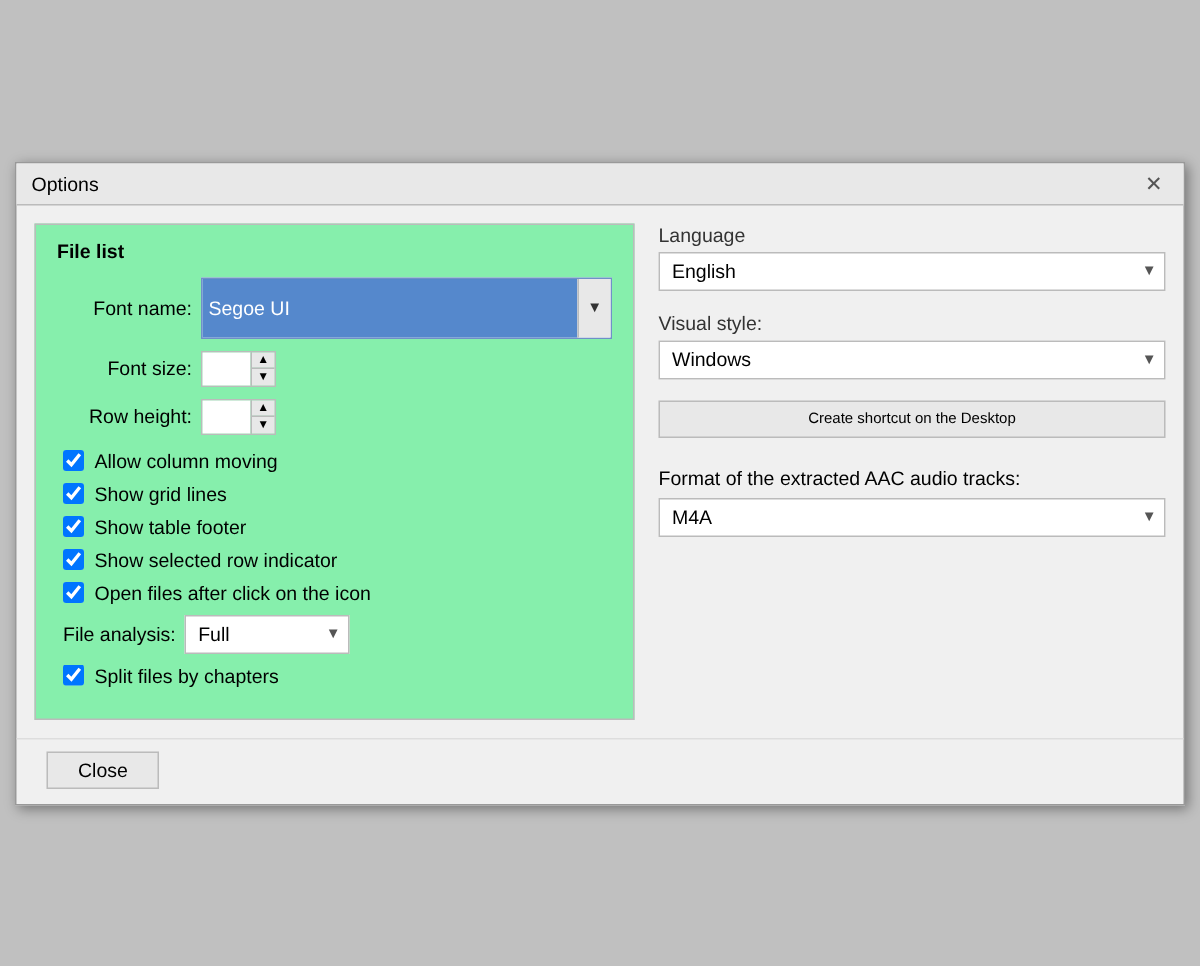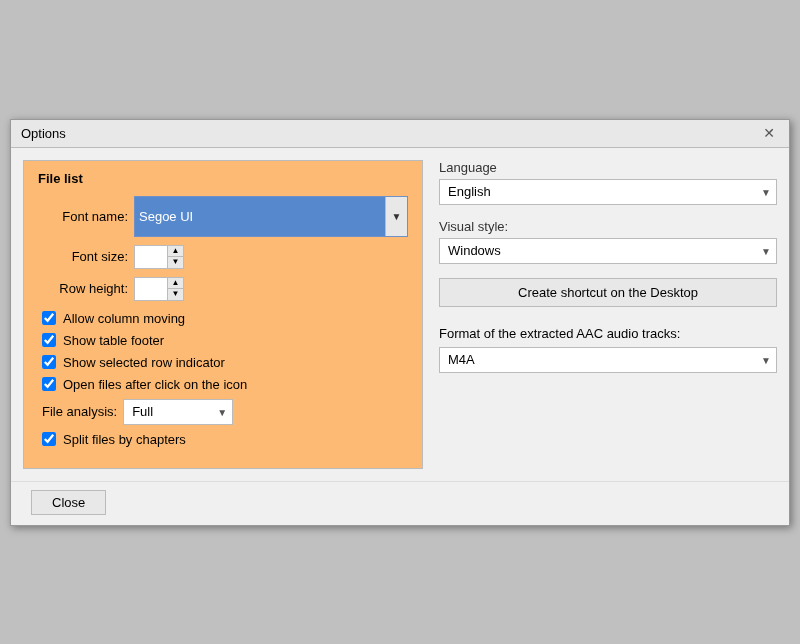--- a/index.html
+++ b/index.html
@@ -50,21 +50,21 @@
     }
     .right-panel {
       flex: 1;
       display: flex;
       flex-direction: column;
       gap: 14px;
     }
     .group-box {
       border: 1px solid #bbb;
       padding: 10px 14px 14px;
-      background: #fdba74;
+      background: #86efac;
     }
     .group-box-title {
       font-weight: bold;
       margin-bottom: 10px;
       font-size: 13px;
     }
     .form-row {
       display: flex;
       align-items: center;
       margin-bottom: 8px;
@@ -201,21 +201,21 @@
       width: 100%;
     }
     .visual-style-wrapper {
       width: 100%;
     }
     .desktop-shortcut-btn {
       width: 100%;
       padding: 6px 12px;
       background: #e8e8e8;
       border: 1px solid #bbb;
-      font-size: 13px;
+      font-size: 10px;
       cursor: pointer;
       text-align: center;
     }
     .aac-format-section {
       margin-top: 4px;
     }
     .aac-label {
       font-size: 13px;
       margin-bottom: 4px;
       line-height: 1.4;
@@ -283,20 +283,24 @@
               <button class="spinner-btn">▲</button>
               <button class="spinner-btn">▼</button>
             </div>
           </div>
         </div>
 
         <div style="margin-top:10px;">
           <div class="checkbox-row">
             <input type="checkbox" id="allow_col_moving" checked="" style="">
             <label class="checkbox-label" for="allow_col_moving">Allow column moving</label>
+          </div>
+          <div class="checkbox-row">
+            <input type="checkbox" id="show_grid_lines" checked="" style="">
+            <label class="checkbox-label" for="show_grid_lines">Show grid lines</label>
           </div>
           <div class="checkbox-row">
             <input type="checkbox" id="show_table_footer" checked="" style="">
             <label class="checkbox-label" for="show_table_footer">Show table footer</label>
           </div>
           <div class="checkbox-row">
             <input type="checkbox" id="show_row_indicator" checked="" style="">
             <label class="checkbox-label" for="show_row_indicator">Show selected row indicator</label>
           </div>
           <div class="checkbox-row">

